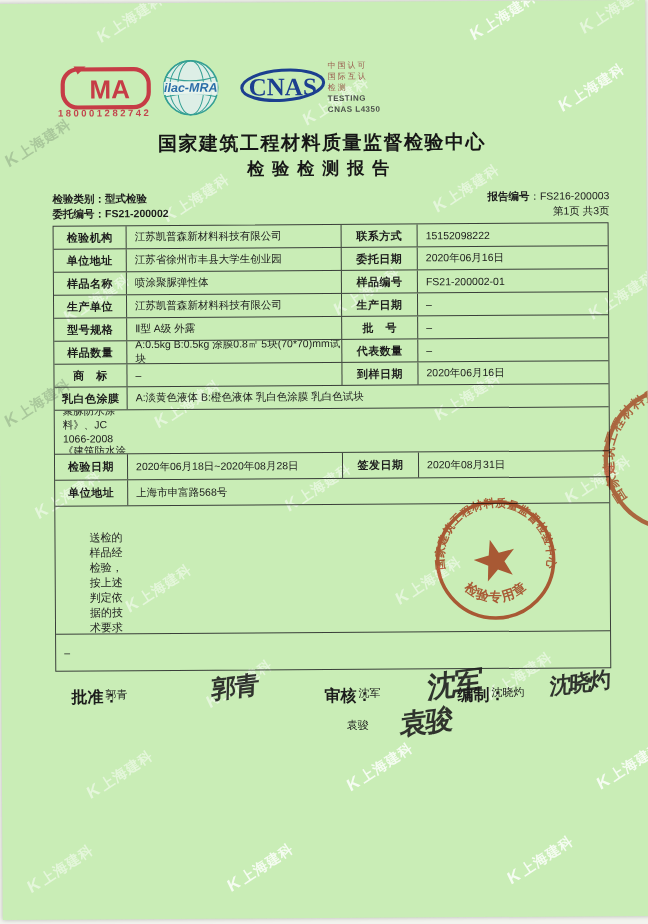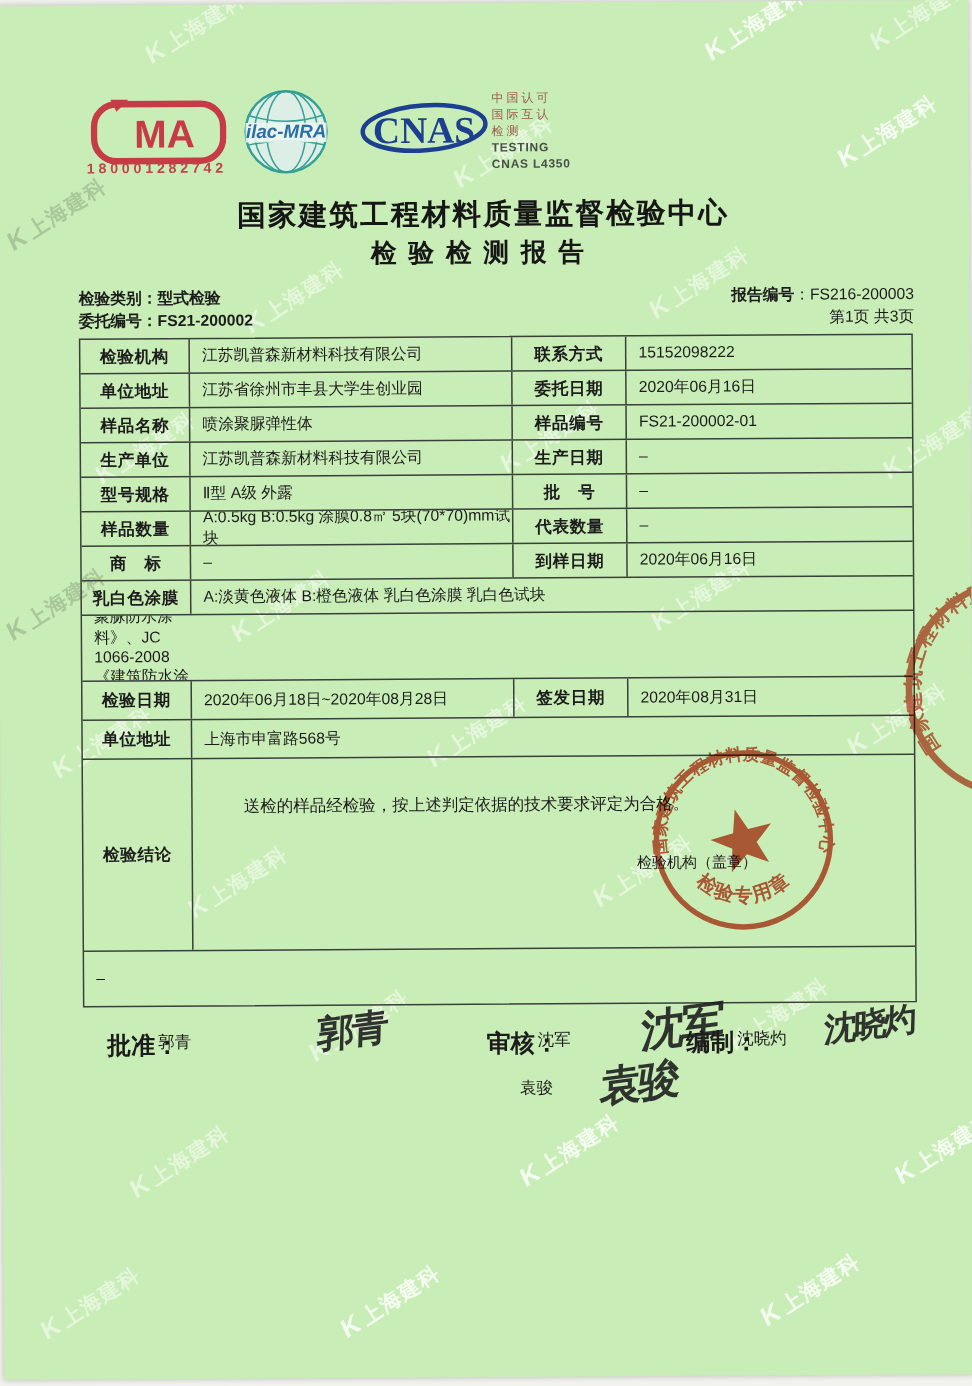--- a/index.html
+++ b/index.html
@@ -281,21 +281,20 @@
       <div class="cell lbl">检验日期</div>
       <div class="cell val">2020年06月18日~2020年08月28日</div>
       <div class="cell lbl">签发日期</div>
       <div class="cell val">2020年08月31日</div>
     </div>
     <div class="trow c2 h26">
       <div class="cell lbl">单位地址</div>
       <div class="cell val">上海市申富路568号</div>
     </div>
     <div class="trow c2 h128">
-      <div class="cell lbl">检验结论</div>
       <div class="cell val concl-cell">
         <div class="concl-text">送检的样品经检验，按上述判定依据的技术要求评定为合格。</div>
         <div class="stamp-note">检验机构（盖章）</div>
       </div>
     </div>
     <div class="trow c2 h36">
       <div class="cell val">–</div>
     </div>
   </div>
 

